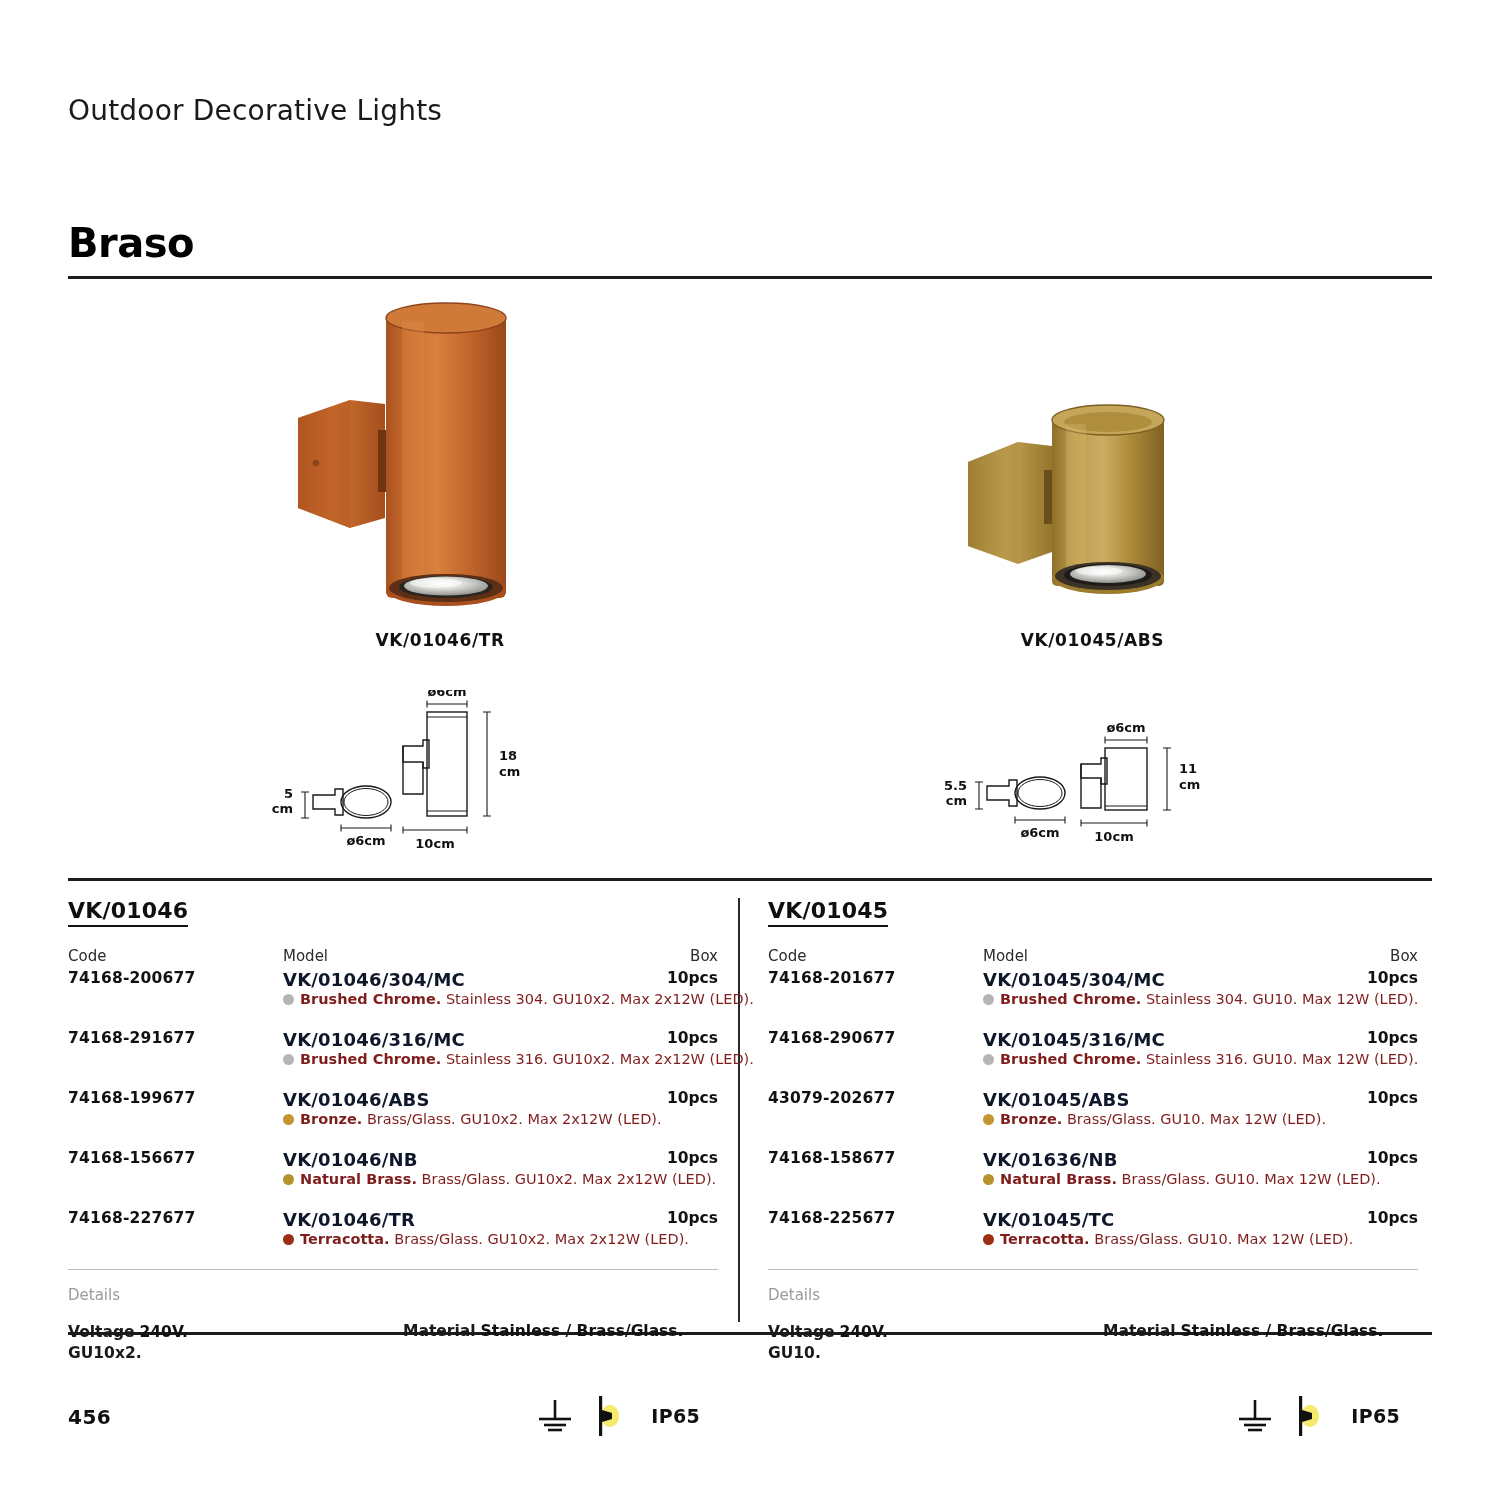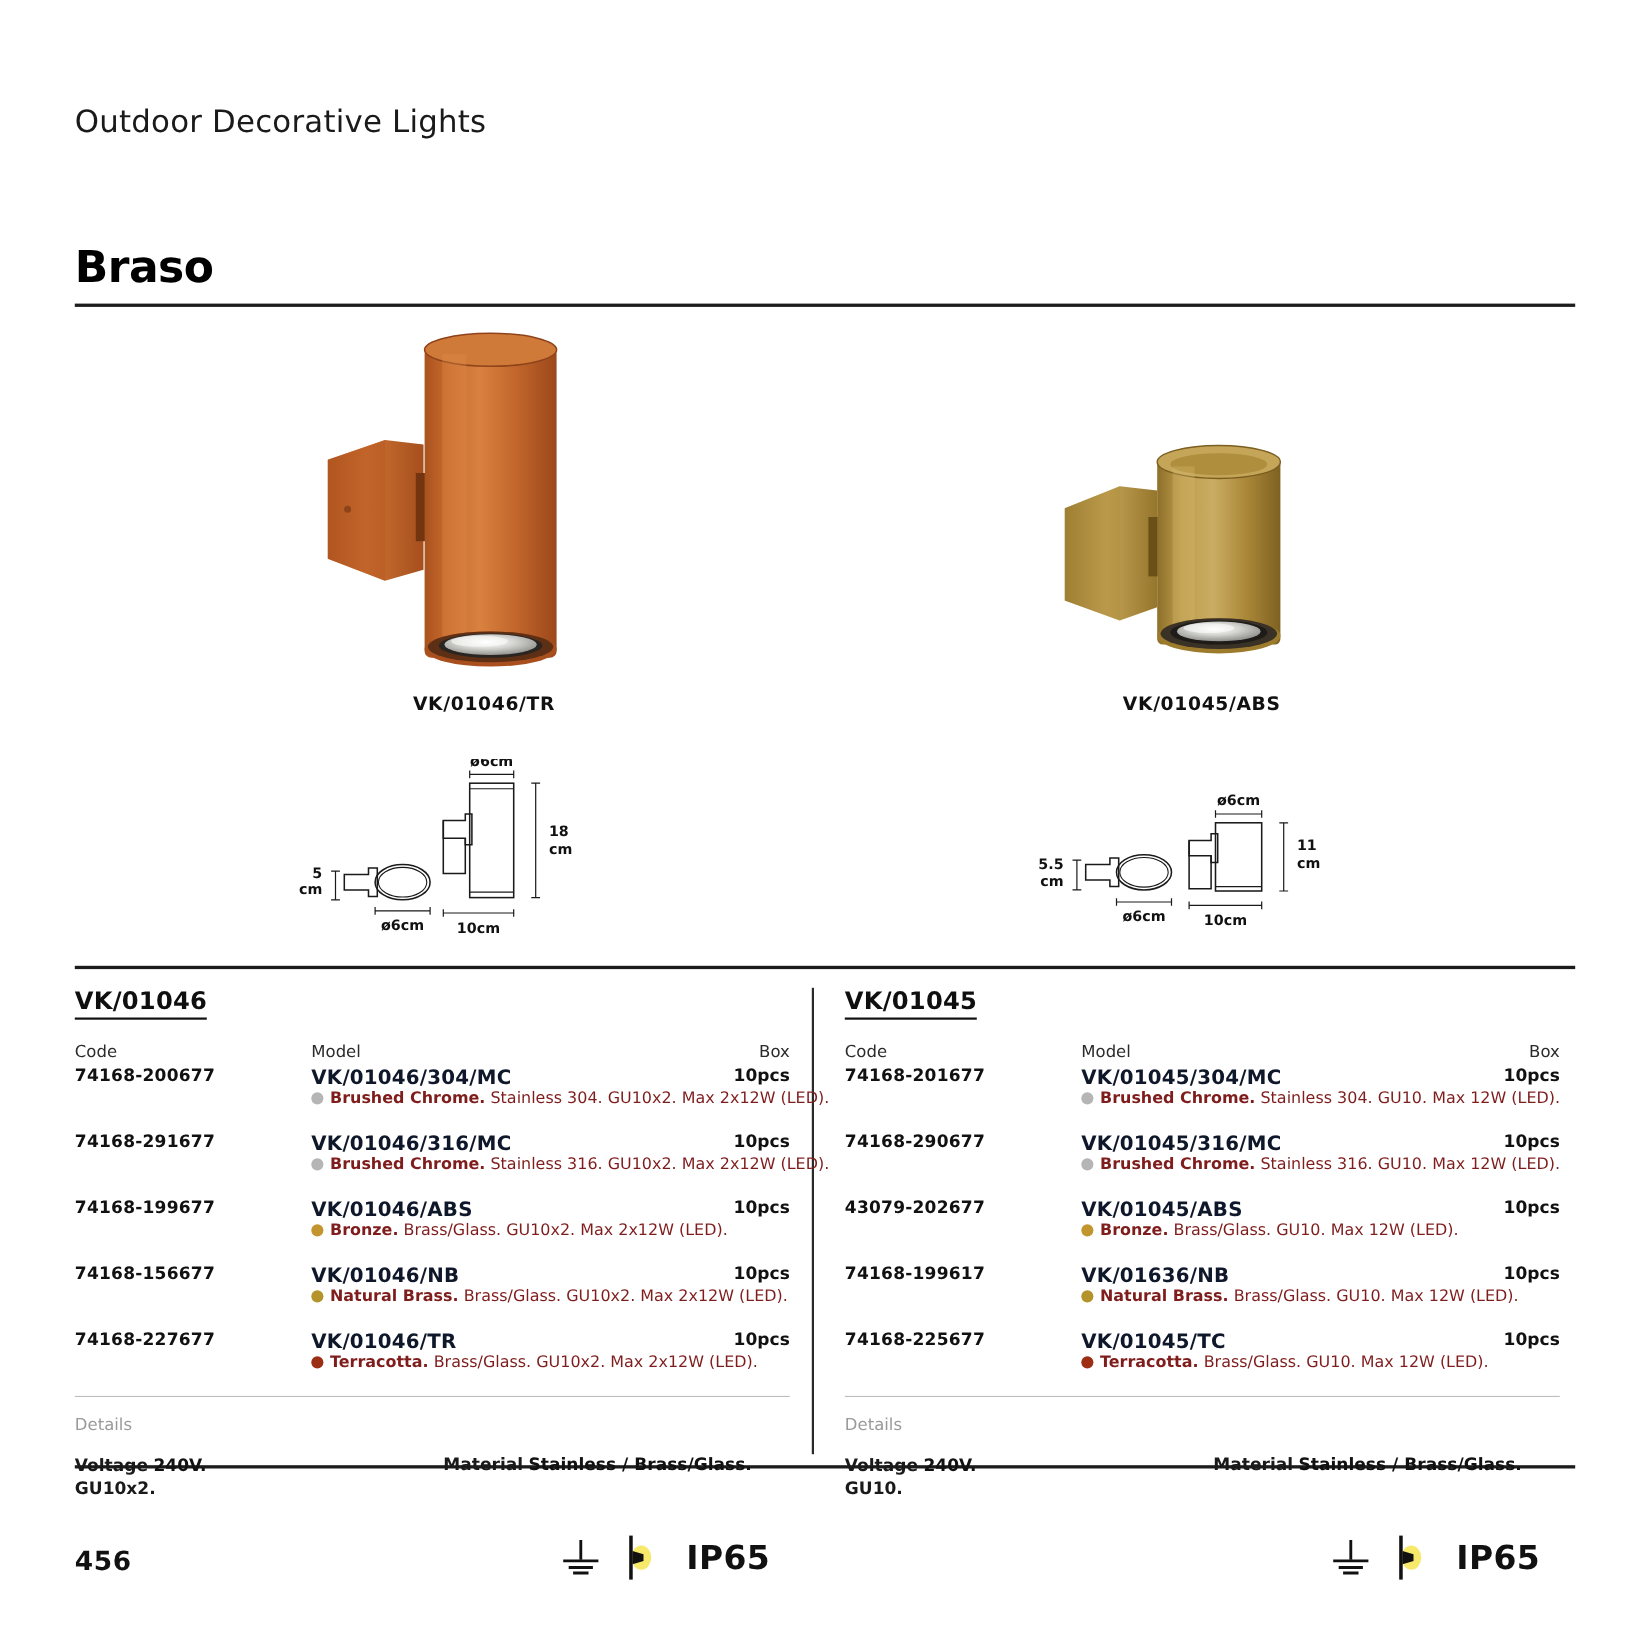--- a/index.html
+++ b/index.html
@@ -134,25 +134,25 @@
   .det-voltage { position: absolute; left: 0; top: 0; line-height: 21px; }
   .det-material { position: absolute; left: 335px; top: 0; }
   .lbl { font-weight: 700; color: #1a1a1a; }
   .val { font-weight: 700; color: #111; }
 
   .badges { position: relative; height: 56px; margin-top: 12px; }
   .badge-wrap {
     position: absolute; right: 18px; bottom: 0;
     display: flex; align-items: center; gap: 16px;
   }
-  .ip-text { font-size: 30px; font-weight: 700; letter-spacing: 0.3px; color: #111; margin-left: 15px; }
+  .ip-text { font-size: 19px; font-weight: 700; letter-spacing: 0.3px; color: #111; margin-left: 15px; }
 
   .page-number {
     position: absolute; left: 68px; top: 1405px;
-    font-size: 24px; font-weight: 700; color: #111; letter-spacing: 0.5px;
+    font-size: 20px; font-weight: 700; color: #111; letter-spacing: 0.5px;
   }
 
   svg { display: block; }
 </style>
 </head>
 <body>
 
 <div class="page-header">Outdoor Decorative Lights</div>
 <div class="family-title">Braso</div>
 <div class="rule-top"></div>
@@ -432,21 +432,21 @@
   <div class="row">
     <span class="r-code">43079-202677</span>
     <span class="r-model">VK/01045/ABS</span>
     <span class="r-box">10pcs</span>
     <span class="r-desc">
       <span class="swatch" style="background: rgb(195, 149, 47);"></span><span class="finish">Bronze.</span> <span class="specs">Brass/Glass. GU10. Max 12W (LED).</span>
     </span>
   </div>
 
   <div class="row">
-    <span class="r-code">74168-199617</span>
+    <span class="r-code">74168-158677</span>
     <span class="r-model">VK/01636/NB</span>
     <span class="r-box">10pcs</span>
     <span class="r-desc">
       <span class="swatch" style="background: rgb(179, 147, 42);"></span><span class="finish">Natural Brass.</span> <span class="specs">Brass/Glass. GU10. Max 12W (LED).</span>
     </span>
   </div>
 
   <div class="row">
     <span class="r-code">74168-225677</span>
     <span class="r-model">VK/01045/TC</span>

